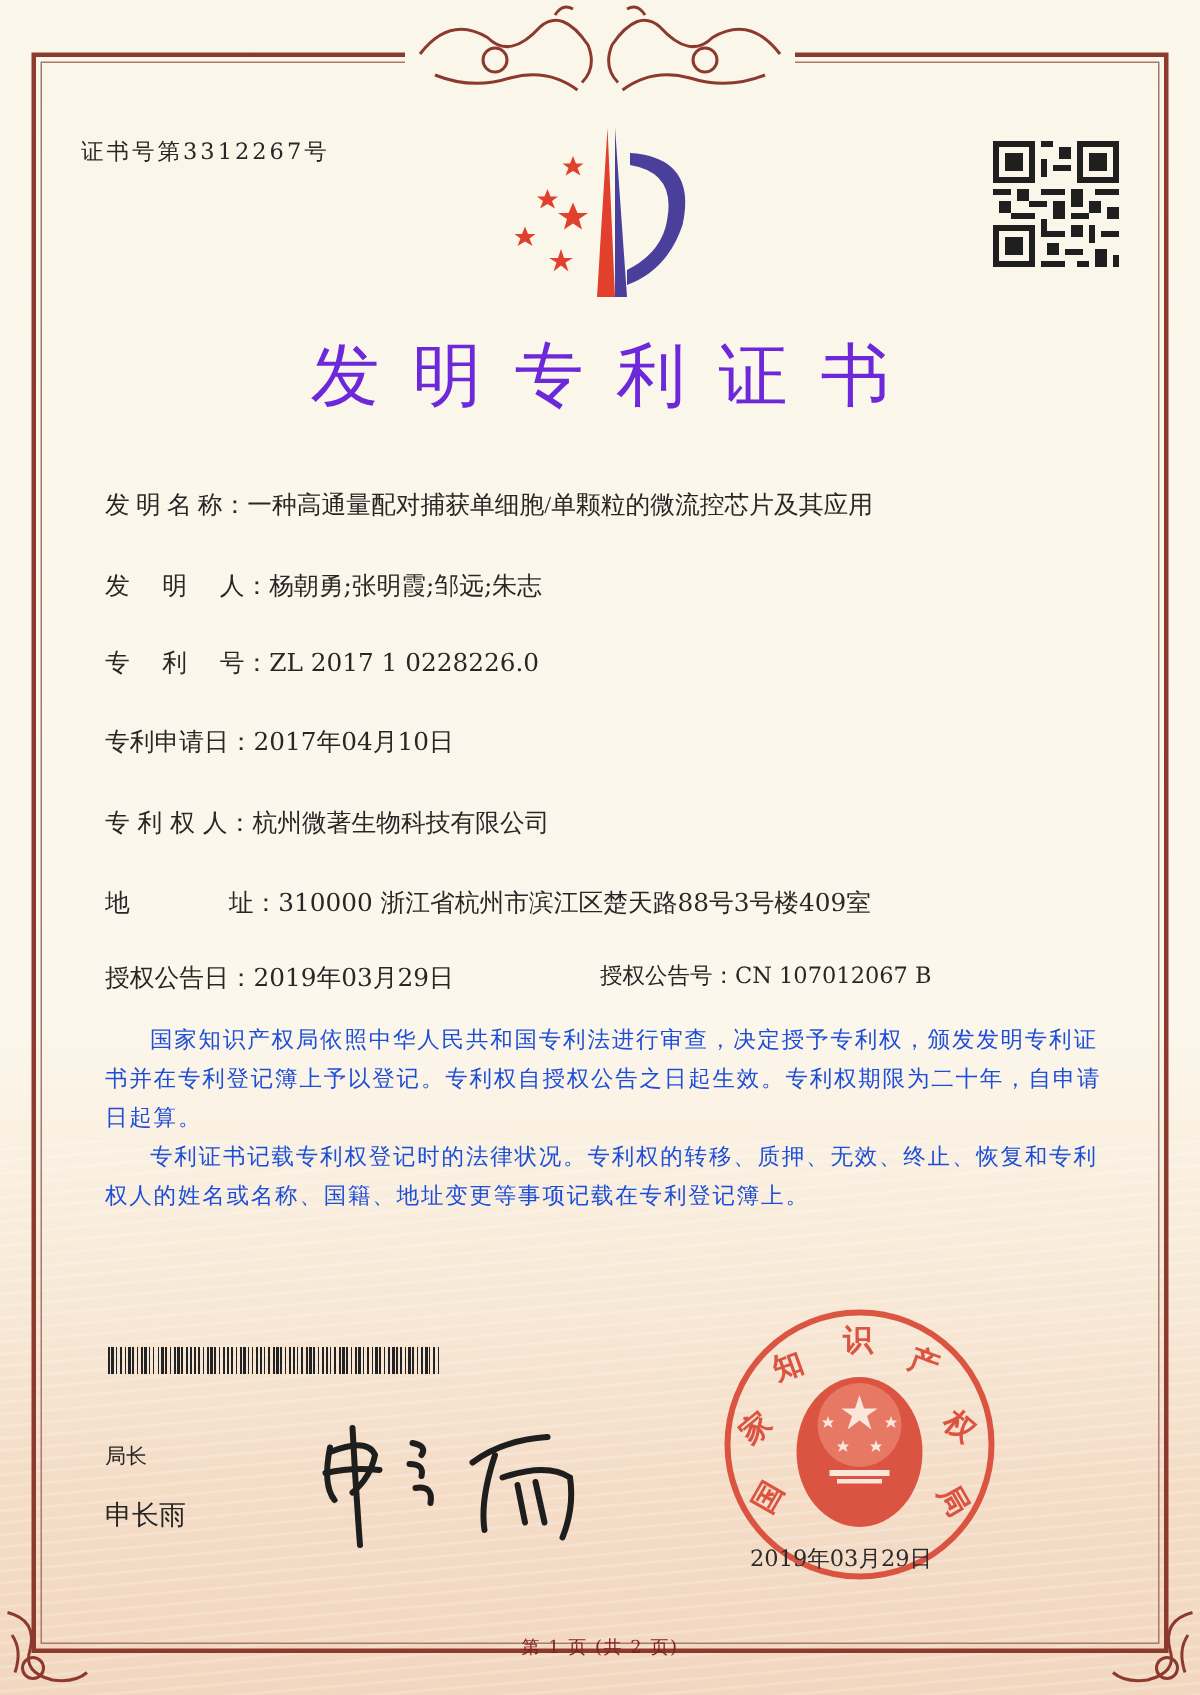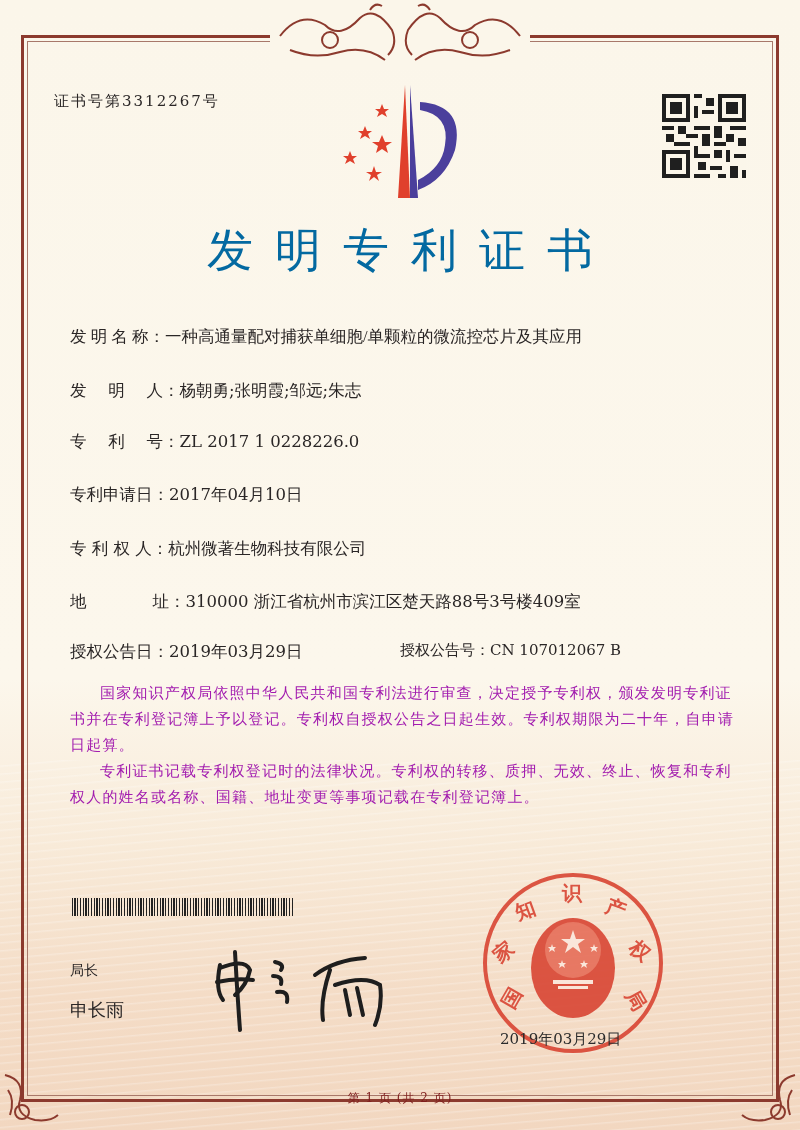--- a/index.html
+++ b/index.html
@@ -33,33 +33,33 @@
   .cert-no {
     position: absolute; left: 54px; top: 92px; font-size: 15px; letter-spacing: 2px;
   }
   .logo { position: absolute; left: 330px; top: 80px; width: 140px; height: 120px; }
   .qr { position: absolute; left: 662px; top: 94px; width: 84px; height: 84px; }
 
   .title {
     position: absolute; left: 0; width: 800px; top: 220px; text-align: center;
     font-size: 46px; letter-spacing: 22px; text-indent: 22px;
     font-family: "DejaVu Sans", "Liberation Sans", sans-serif; font-weight: normal;
-    color: #0369a1;
+    color: #6d28d9;
   }
 
   .field { position: absolute; left: 70px; font-size: 16.5px; white-space: nowrap; }
   .field .label { display: inline-block; }
   .field .value { display: inline-block; }
   .f1 { top: 326px; font-family: Liberation Serif, serif; } .f2 { top: 380px; } .f3 { top: 431px; }
   .f4 { top: 484px; } .f5 { top: 538px; } .f6 { top: 591px; } .f7 { top: 641px; }
   .f7b { position: absolute; left: 400px; top: 641px; font-size: 15px; white-space: nowrap; }
 
   .para {
     position: absolute; left: 70px; width: 665px; font-size: 15px; line-height: 26px;
-    text-indent: 30px; letter-spacing: 1.2px; color: #a21caf;
+    text-indent: 30px; letter-spacing: 1.2px; color: #1d4ed8;
   }
   .p1 { top: 680px; } .p2 { top: 758px; }
 
   .barcode {
     position: absolute; left: 72px; top: 898px; width: 222px; height: 18px;
     background: repeating-linear-gradient(90deg, #222 0 1px, transparent 1px 2px, #222 2px 4px, transparent 4px 5px, #222 5px 6px, transparent 6px 8px, #222 8px 9px, transparent 9px 11px);
   }
   .director-title { position: absolute; left: 70px; top: 962px; font-size: 14px; font-family: "DejaVu Sans", sans-serif; }
   .director-name  { position: absolute; left: 70px; top: 998px; font-size: 18px; font-family: "DejaVu Sans", sans-serif; }
   .signature { position: absolute; left: 205px; top: 940px; width: 200px; height: 100px; }

